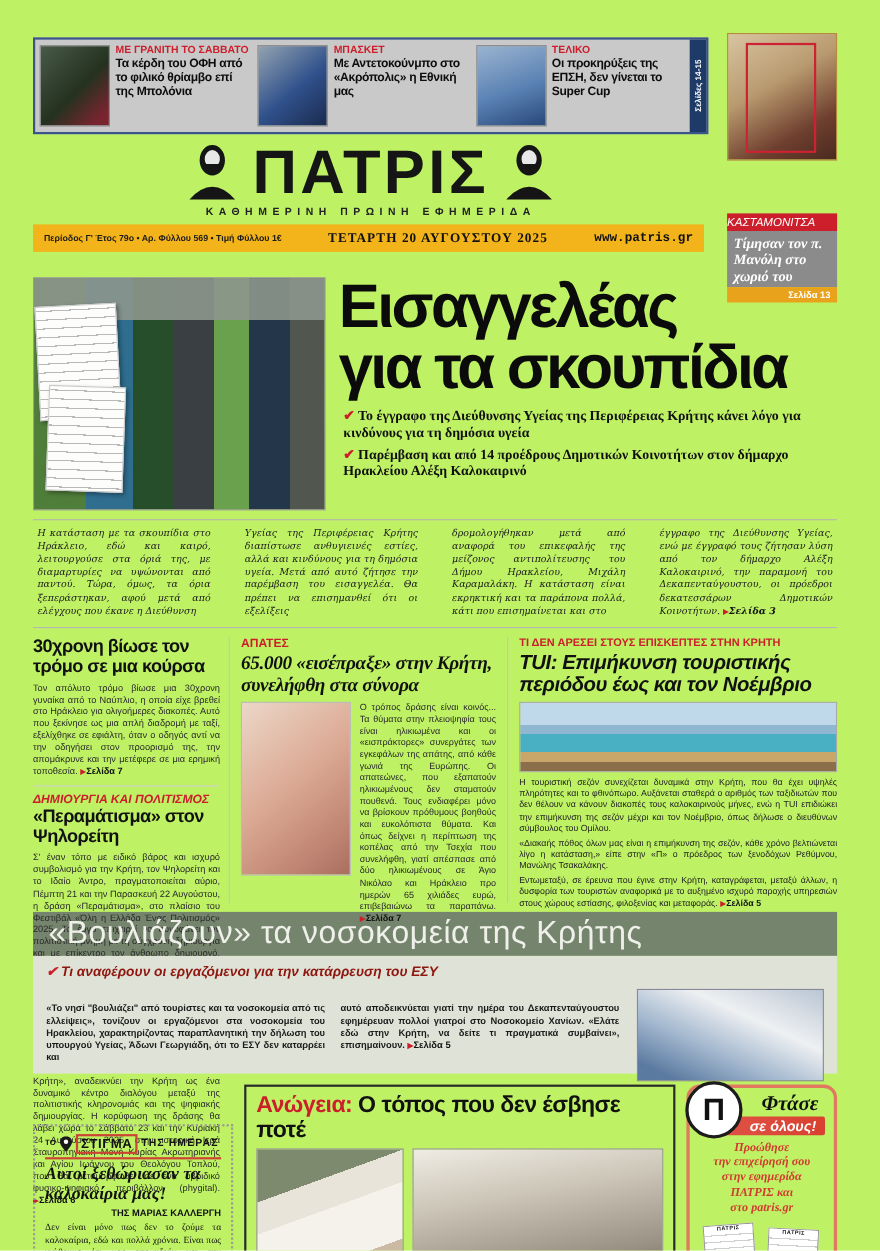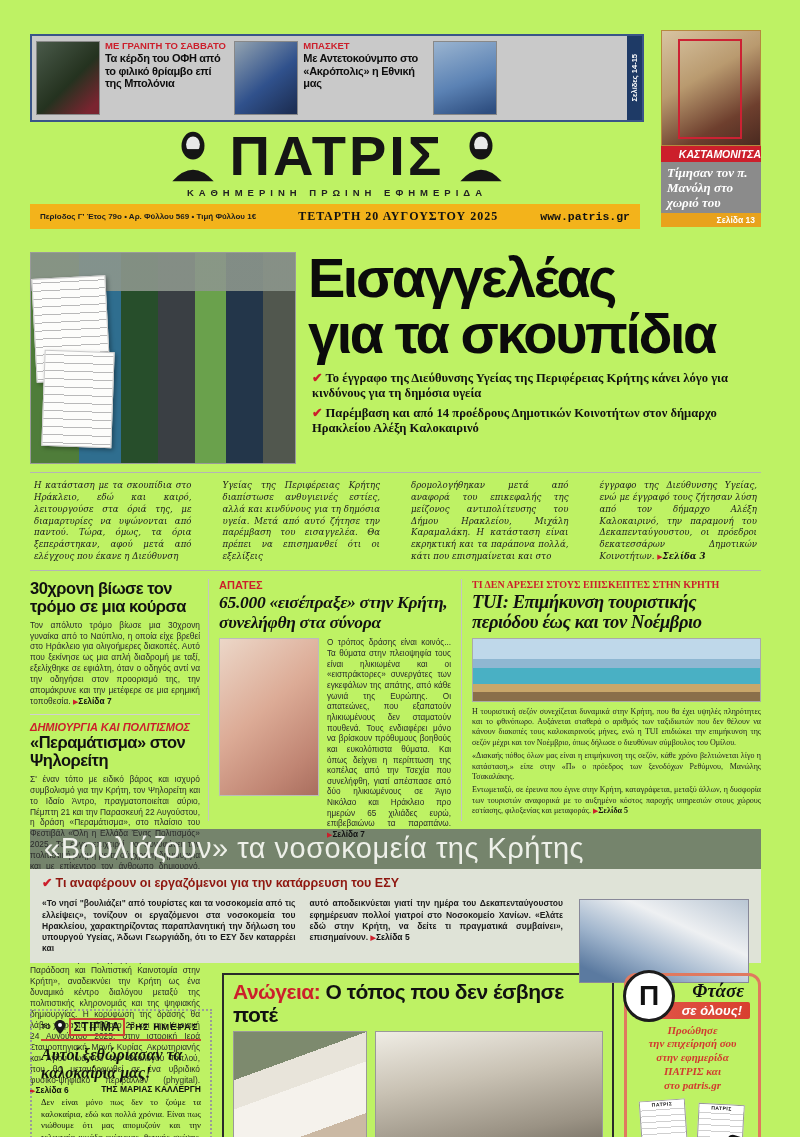--- a/index.html
+++ b/index.html
@@ -30,22 +30,22 @@
 
   .yellowbar{position:absolute;left:0;top:174px;width:610px;height:25px;background:#f3b31b;
              display:flex;align-items:center;justify-content:space-between;padding:0 10px;}
   .yb-issue{font-size:8px;font-weight:bold;color:#1a1a1a;}
   .yb-date{font-family:"Liberation Serif",serif;font-size:12px;font-weight:bold;letter-spacing:1px;}
   .yb-site{font-size:11.5px;font-weight:bold;font-family:Liberation Mono, monospace;}
 
   .kasta{position:absolute;right:0;top:0;width:100px;height:214px;}
   .kasta-photo{position:relative;width:100%;height:116px;border:1px solid #b5893f;}
   .kasta-frame{position:absolute;left:16px;top:8px;width:64px;height:100px;border:2px solid #c23;}
-  .kasta-badge{background:#cc1f2b;color:#fff;font-weight:bold;font-style:italic;font-size:10.5px;
-               text-align:right;padding:2px 0;}
+  .kasta-badge{background:#cc1f2b;color:#fff;font-weight:normal;font-style:italic;font-size:10.5px;
+               text-align:left;padding:2px 0;margin-top:48px;}
   .kasta-box{background:#8b8b8b;color:#fff;padding:4px 6px 2px;}
   .kasta-title{font-family:"Liberation Serif",serif;font-style:italic;font-weight:bold;
                font-size:13px;line-height:1.15;}
   .kasta-page{background:#e8a21c;color:#fff;font-size:8.5px;font-weight:bold;text-align:right;
               padding:2px 6px;}
 
   
   .main{position:relative;height:216px;margin-top:6px;}
   .garbage{position:absolute;left:0;top:2px;width:266px;height:212px;border:1px solid #9a9a9a;}
   .doc{position:absolute;background:#fdfdfb;border:1px solid #c9c9c9;box-shadow:2px 2px 4px rgba(0,0,0,.35);
@@ -62,39 +62,39 @@
   .lede div{flex:1;font-family:"DejaVu Serif",serif;font-style:italic;font-size:8.6px;
             line-height:1.38;text-align:justify;color:#1c1c1c;}
   .pref{white-space:nowrap;}
   .pref .arr{color:#cc1f2b;font-size:7px;}
   .pref .pg{font-weight:bold;color:#111;}
 
   
   .mid{display:flex;margin-top:8px;height:242px;}
   .col-l{width:178px;padding-right:8px;}
   .col-m{width:254px;border-left:1px solid #c4c4c4;border-right:1px solid #c4c4c4;padding:0 10px;}
-  .col-r{flex:1;padding-left:10px;font-family:Liberation Serif, serif;}
+  .col-r{flex:1;padding-left:10px;}
   .story-title{font-weight:800;font-size:16.5px;line-height:1.08;letter-spacing:-.5px;margin:1px 0 4px;}
   .sm-body{font-size:8.4px;line-height:1.3;text-align:justify;color:#2a2a2a;}
   .div-rule{border-top:1px solid #d0d0d0;margin:7px 0 6px;}
   .apates-title{font-family:"Liberation Serif",serif;font-style:italic;font-weight:bold;
                 font-size:17.5px;line-height:1.12;margin:2px 0 6px;letter-spacing:-.3px;}
   .apates-row{display:flex;gap:8px;}
   .apates-photo{width:100px;height:158px;flex:none;border:1px solid #bbb;}
   .tui-title{font-style:italic;font-weight:bold;font-size:18.5px;line-height:1.1;margin:2px 0 5px;
              letter-spacing:-.4px;}
   .tui-photo{width:100%;height:64px;border:1px solid #aaa;margin:2px 0 5px;}
   .tui-body p{margin:0 0 3px;font-size:8px;line-height:1.3;text-align:justify;color:#222;}
 
   
   .hosp{margin-top:8px;}
   .hosp-band{background:#75846c;padding:4px 14px 6px;}
   .hosp-title{color:#eef0e9;font-size:29px;font-weight:400;letter-spacing:.5px;line-height:1.05;}
   .hosp-body{background:#dfe3d7;position:relative;padding:6px 12px 9px;min-height:86px;}
-  .hosp-sub{font-size:12.5px;font-weight:bold;color:#8f1710;margin-bottom:8px;}
+  .hosp-sub{font-size:12.5px;font-weight:bold;color:#8f1710;margin-bottom:21px;font-style:italic;}
   .hosp-cols{display:flex;gap:14px;width:calc(100% - 186px);}
   .hosp-cols div{flex:1;font-size:8.5px;font-weight:600;line-height:1.3;text-align:justify;color:#1b1b1b;}
   .hosp-photo{position:absolute;right:12px;top:30px;width:170px;height:84px;border:1px solid #889;}
 
   
   .bot{display:flex;gap:10px;margin-top:10px;align-items:flex-start;}
   .stigma{width:182px;border:2px dotted #9a9a9a;padding:7px 9px;margin-top:36px;}
   .stig-head{display:flex;align-items:center;gap:3px;border-bottom:2px solid #c43;padding-bottom:3px;}
   .stig-to{font-size:7px;font-weight:bold;}
   .pin{width:12px;height:14px;}
@@ -147,20 +147,24 @@
       </div>
       <div class="teaser">
         <div class="thumb" style="background:linear-gradient(140deg,#93a3b0,#30518c 55%,#1d2f55 95%);"></div>
         <div class="ttl-wrap">
           <div class="kicker">ΜΠΑΣΚΕΤ</div>
           <div class="teaser-title">Με Αντετοκούνμπο στο «Ακρόπολις» η Εθνική μας</div>
         </div>
       </div>
       <div class="teaser">
         <div class="thumb" style="background:linear-gradient(160deg,#9ab4d0,#5b82b4 55%,#2e4e80 95%);"></div>
+        <div class="ttl-wrap">
+          <div class="kicker">ΤΕΛΙΚΟ</div>
+          <div class="teaser-title">Οι προκηρύξεις της ΕΠΣΗ, δεν γίνεται το Super Cup</div>
+        </div>
       </div>
       <div class="pages-strip">
         <span>Σελίδες 14-15</span>
       </div>
     </div>
 
     <div class="mast">
       <div class="mast-row">
         <svg class="portrait" viewBox="0 0 40 44">
           <ellipse cx="20" cy="13" rx="10" ry="12" fill="#151515"></ellipse>
@@ -270,21 +274,21 @@
       </div>
     </div>
 
     <div class="col-r">
       <div class="kicker" style="font-size:10px;">ΤΙ ΔΕΝ ΑΡΕΣΕΙ ΣΤΟΥΣ ΕΠΙΣΚΕΠΤΕΣ ΣΤΗΝ ΚΡΗΤΗ</div>
       <div class="tui-title">TUI: Επιμήκυνση τουριστικής περιόδου έως και τον Νοέμβριο</div>
       <div class="tui-photo" style="background:linear-gradient(180deg,#bfd8ea 0 32%,#8fb7d2 32% 46%,#49b0c4 46% 72%,#c9a76a 72% 86%,#8a6f4a 86%);"></div>
       <div class="tui-body">
         <p>Η τουριστική σεζόν συνεχίζεται δυναμικά στην Κρήτη, που θα έχει υψηλές πληρότητες και το φθινόπωρο. Αυξάνεται σταθερά ο αριθμός των ταξιδιωτών που δεν θέλουν να κάνουν διακοπές τους καλοκαιρινούς μήνες, ενώ η TUI επιδιώκει την επιμήκυνση της σεζόν μέχρι και τον Νοέμβριο, όπως δήλωσε ο διευθύνων σύμβουλος του Ομίλου.</p>
         <p>«Διακαής πόθος όλων μας είναι η επιμήκυνση της σεζόν, κάθε χρόνο βελτιώνεται λίγο η κατάσταση,» είπε στην «Π» ο πρόεδρος των ξενοδόχων Ρεθύμνου, Μανώλης Τσακαλάκης.</p>
-        <p><span>Εντωμεταξύ, σε έρευνα που έγινε στην Κρήτη, καταγράφεται, μεταξύ άλλων, η δυσφορία των τουριστών αναφορικά με το αυξημένο κόστος παροχής υπηρεσιών στους χώρους εστίασης, φιλοξενίας και μεταφοράς.</span>
+        <p><span>Εντωμεταξύ, σε έρευνα που έγινε στην Κρήτη, καταγράφεται, μεταξύ άλλων, η δυσφορία των τουριστών αναφορικά με το αυξημένο ισχυρό παροχής υπηρεσιών στους χώρους εστίασης, φιλοξενίας και μεταφοράς.</span>
           <span class="pref"><span class="arr">▶</span><span class="pg">Σελίδα 5</span></span>
         </p>
       </div>
     </div>
   </div>
 
   <div class="hosp">
     <div class="hosp-band">
       <div class="hosp-title">«Βουλιάζουν» τα νοσοκομεία της Κρήτης</div>
     </div>

